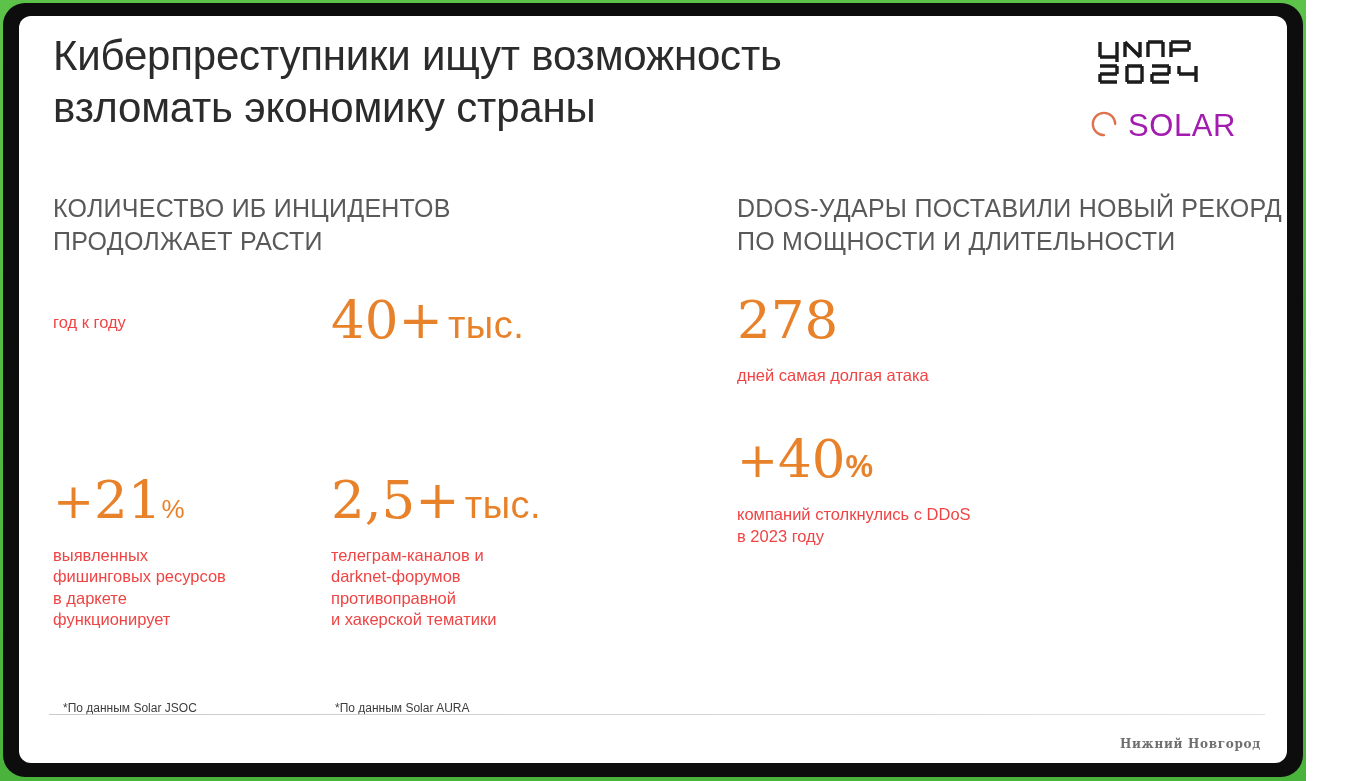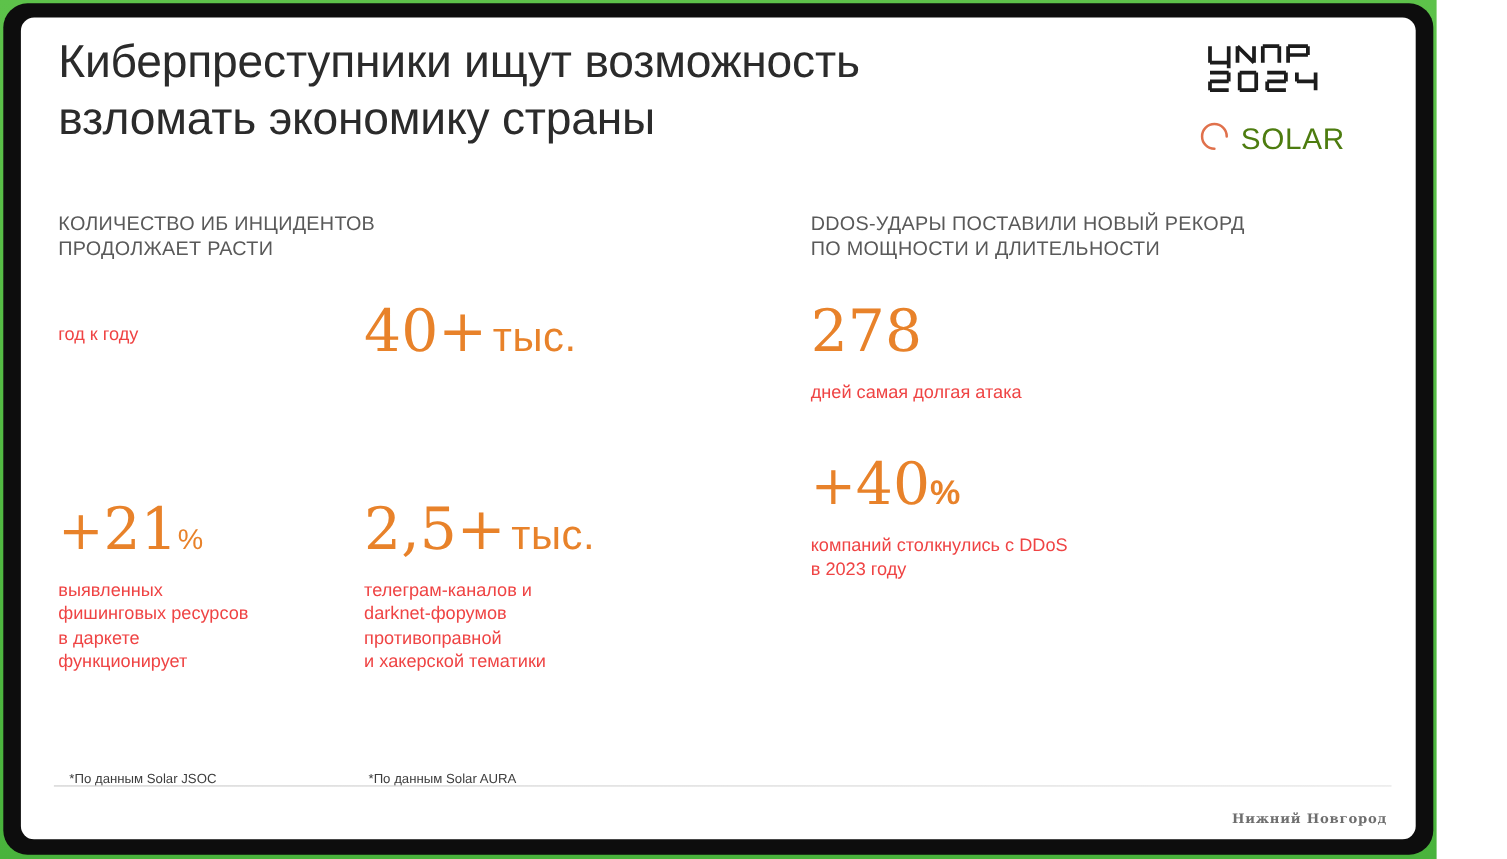--- a/index.html
+++ b/index.html
@@ -77,38 +77,38 @@
   }
   .solar-logo {
     display: flex;
     align-items: center;
     gap: 11px;
     margin-top: 20px;
     margin-left: 6px;
   }
   .solar-mark { display:block; }
   .solar-word {
-    color: #4d7c0f;
-    font-size: 27px;
+    color: #a21caf;
+    font-size: 31px;
     font-weight: 400;
     letter-spacing: 0.6px;
     line-height: 1;
   }
 
   
   .col {
     position: absolute;
     top: 176px;
   }
   .col-left  { left: 34px;  width: 660px; }
   .col-right { left: 718px; width: 570px; }
 
   .sect-head {
     color: #595959;
-    font-size: 18px;
+    font-size: 25px;
     line-height: 1.30;
     letter-spacing: 0.25px;
     font-weight: 400;
     white-space: pre-line;
     margin: 0 0 36px 0;
   }
 
   
   .grid {
     position: relative;

